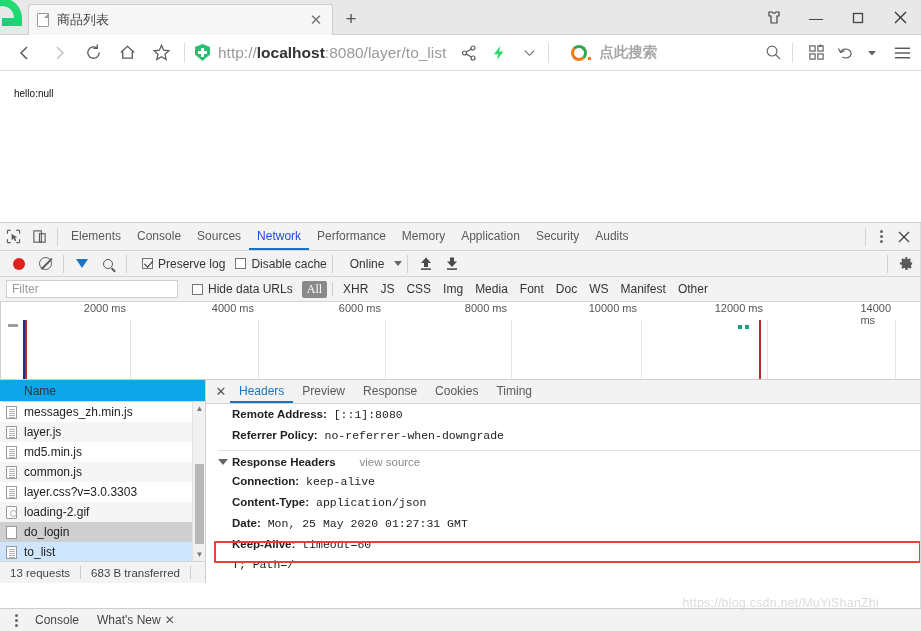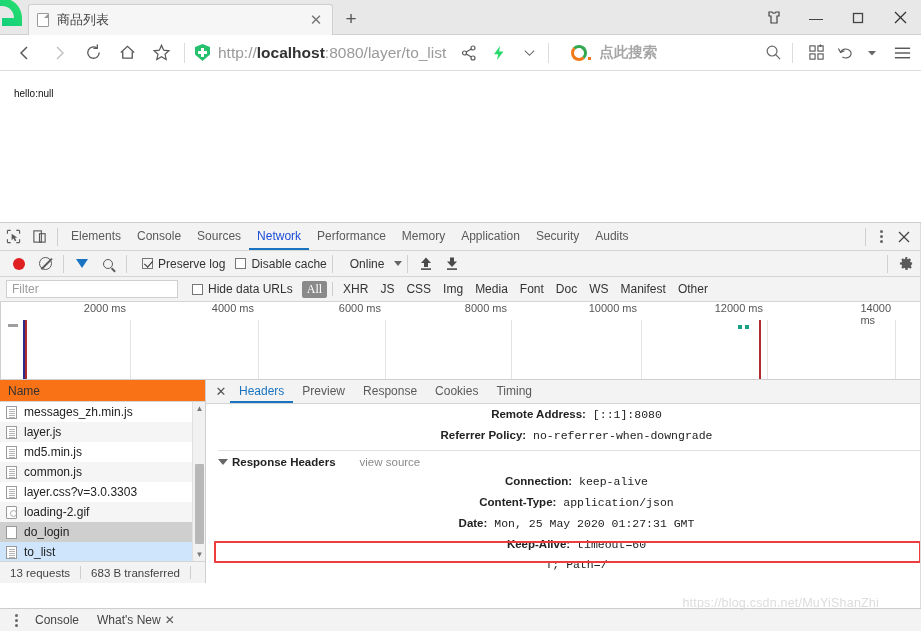--- a/index.html
+++ b/index.html
@@ -231,23 +231,23 @@
 
   
   .panes {
     position: relative; height: 203px; display: flex;
   }
   .pane-left {
     width: 206px; border-right: 1px solid #cfcfcf; display: flex;
     flex-direction: column; background: #fff;
   }
   .col-head {
-    height: 22px; background: #f97316; border-bottom: 1px solid #d5d5d5;
+    height: 22px; background: #0ea5e9; border-bottom: 1px solid #d5d5d5;
     font-size: 12px; color: #333; display: flex; align-items: center;
-    padding-left: 8px;
+    padding-left: 24px;
   }
   .reqlist { flex: 1; overflow: hidden; position: relative; }
   .req-row {
     height: 20px; display: flex; align-items: center; padding-left: 6px;
     font-size: 12px; color: #222; white-space: nowrap;
   }
   .req-row:nth-child(odd) { background: #ffffff; }
   .req-row:nth-child(even) { background: #f5f5f5; }
   .req-row.grey { background: #cfcfcf !important; }
   .req-row.sel { background: #cfe5fb !important; }
@@ -298,21 +298,21 @@
     line-height: 23px;
   }
   .det-tab.active { color: #1a73c0; border-bottom: 2px solid #1a73c0; }
   .det-body {
     flex: 1; overflow: hidden; position: relative; padding: 0 0 0 12px;
     font-size: 11.5px;
   }
   .hdr-line {
     padding: 2px 0 2px 14px; color: #222;
     font-family: "Liberation Mono", monospace; font-size: 11.5px;
-    line-height: 16px; white-space: nowrap; text-align: center;
+    line-height: 16px; white-space: nowrap;
   }
   .hdr-line .k {
     font-family: "Liberation Sans", sans-serif; font-weight: 700;
     color: #222; font-size: 11.5px;
   }
   .hdr-sep { border-top: 1px solid #e0e0e0; margin: 4px 0 2px 0; }
   .sect-title {
     padding: 3px 0 3px 0; font-weight: 700; font-size: 11.5px; color: #222;
     display: flex; align-items: center;
   }

